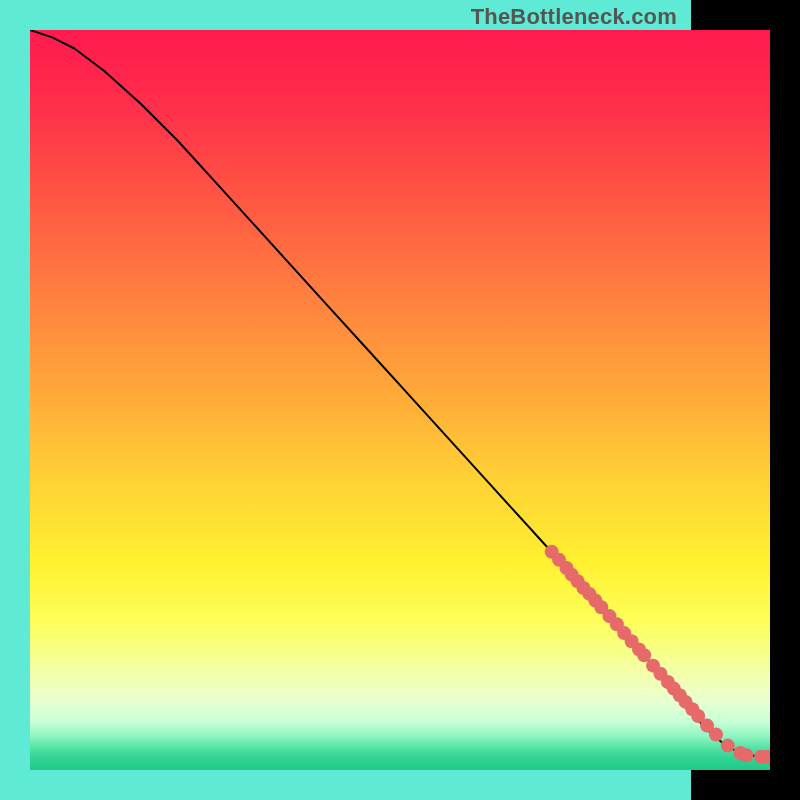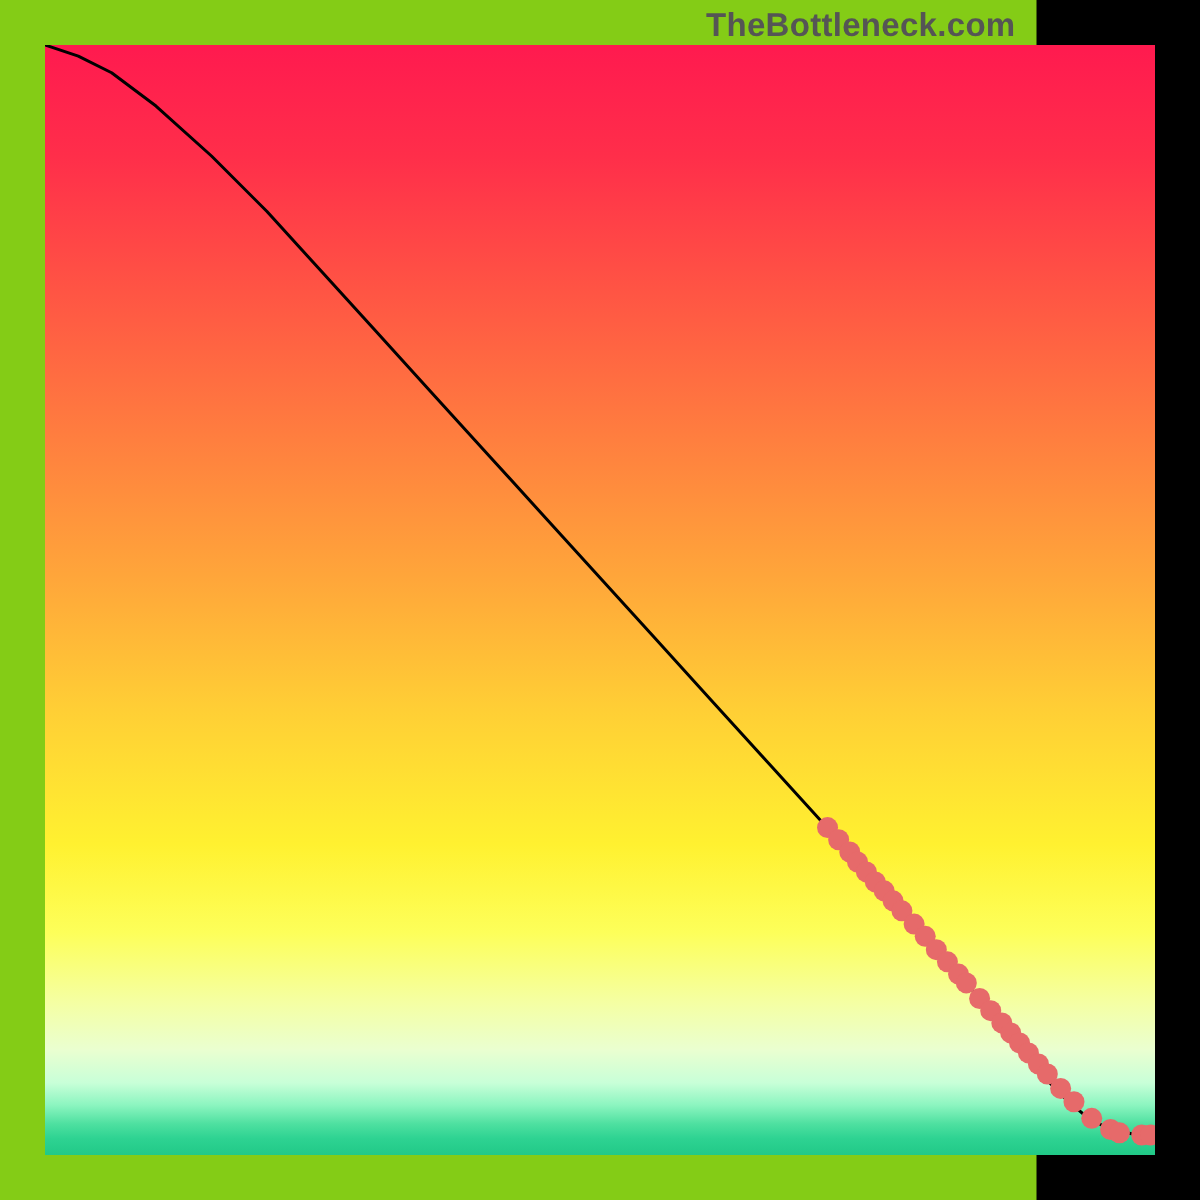--- a/index.html
+++ b/index.html
@@ -8,21 +8,21 @@
     width: 800px;
     height: 800px;
     background: #000;
     overflow: hidden;
     font-family: Arial, Helvetica, sans-serif;
   }
   .stage {
     position: relative;
     width: 691px;
     height: 800px;
-    background: #84cc16;
+    background: #5eead4;
   }
   .watermark {
     position: absolute;
     top: 4px;
     right: 14px;
     color: #555555;
     font-size: 22px;
     font-weight: 600;
     letter-spacing: 0.2px;
     user-select: none;

